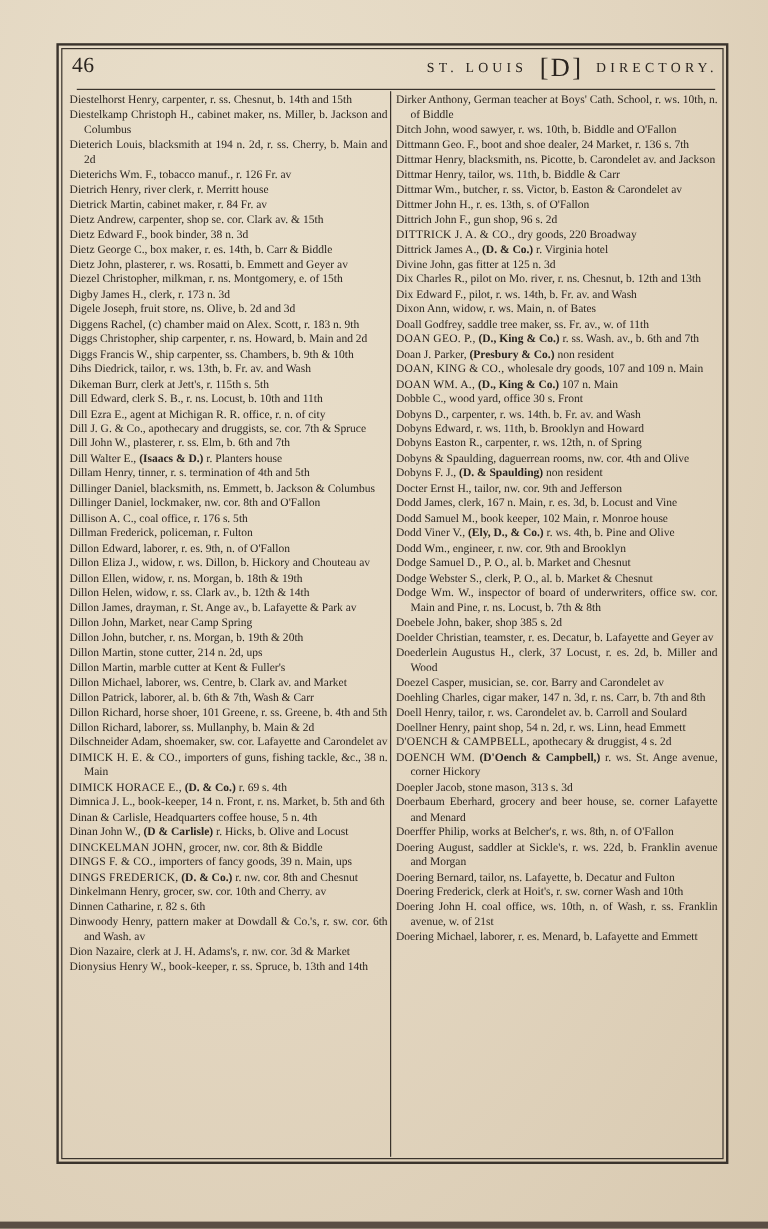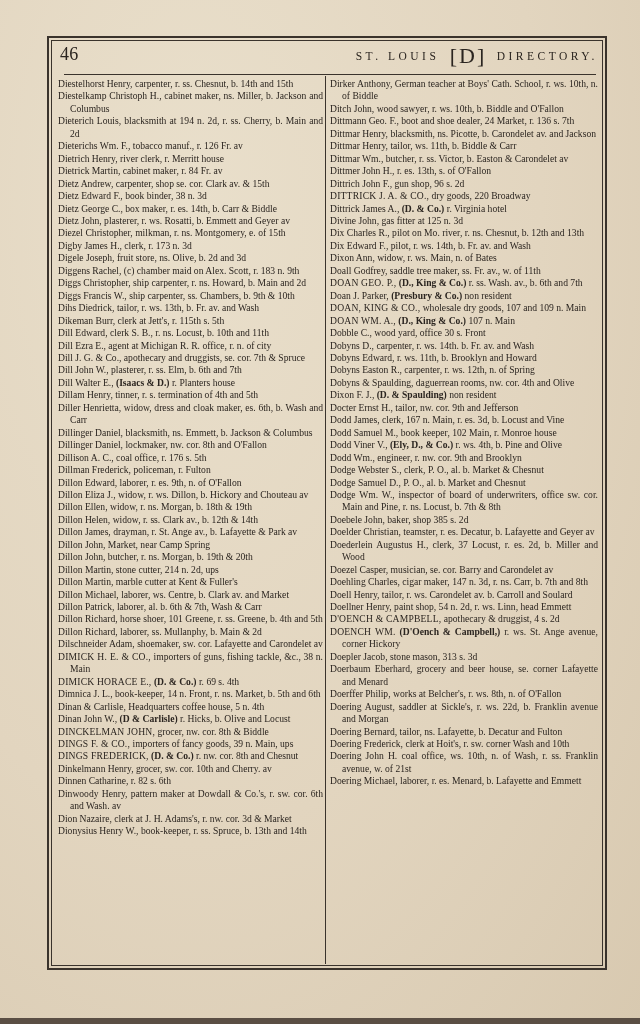--- a/index.html
+++ b/index.html
@@ -149,21 +149,20 @@
     <p class="entry"><span class="name">Diggs Christopher,</span><span class="detail"> ship carpenter, r. ns. Howard, b. Main and 2d</span></p>
     <p class="entry"><span class="name">Diggs Francis W.,</span><span class="detail"> ship carpenter, ss. Chambers, b. 9th &amp; 10th</span></p>
     <p class="entry"><span class="name">Dihs Diedrick,</span><span class="detail"> tailor, r. ws. 13th, b. Fr. av. and Wash</span></p>
     <p class="entry"><span class="name">Dikeman Burr,</span><span class="detail"> clerk at Jett's, r. 115th s. 5th</span></p>
     <p class="entry"><span class="name">Dill Edward,</span><span class="detail"> clerk S. B., r. ns. Locust, b. 10th and 11th</span></p>
     <p class="entry"><span class="name">Dill Ezra E.,</span><span class="detail"> agent at Michigan R. R. office, r. n. of city</span></p>
     <p class="entry"><span class="name">Dill J. G. &amp; Co.,</span><span class="detail"> apothecary and druggists, se. cor. 7th &amp; Spruce</span></p>
     <p class="entry"><span class="name">Dill John W.,</span><span class="detail"> plasterer, r. ss. Elm, b. 6th and 7th</span></p>
     <p class="entry"><span class="name">Dill Walter E.,</span><span class="firm"> (Isaacs &amp; D.)</span><span class="detail"> r. Planters house</span></p>
     <p class="entry"><span class="name">Dillam Henry,</span><span class="detail"> tinner, r. s. termination of 4th and 5th</span></p>
-    <p class="entry"><span class="name">Diller Henrietta,</span><span class="detail"> widow, dress and cloak maker, es. 6th, b. Wash and Carr</span></p>
     <p class="entry"><span class="name">Dillinger Daniel,</span><span class="detail"> blacksmith, ns. Emmett, b. Jackson &amp; Columbus</span></p>
     <p class="entry"><span class="name">Dillinger Daniel,</span><span class="detail"> lockmaker, nw. cor. 8th and O'Fallon</span></p>
     <p class="entry"><span class="name">Dillison A. C.,</span><span class="detail"> coal office, r. 176 s. 5th</span></p>
     <p class="entry"><span class="name">Dillman Frederick,</span><span class="detail"> policeman, r. Fulton</span></p>
     <p class="entry"><span class="name">Dillon Edward,</span><span class="detail"> laborer, r. es. 9th, n. of O'Fallon</span></p>
     <p class="entry"><span class="name">Dillon Eliza J.,</span><span class="detail"> widow, r. ws. Dillon, b. Hickory and Chouteau av</span></p>
     <p class="entry"><span class="name">Dillon Ellen,</span><span class="detail"> widow, r. ns. Morgan, b. 18th &amp; 19th</span></p>
     <p class="entry"><span class="name">Dillon Helen,</span><span class="detail"> widow, r. ss. Clark av., b. 12th &amp; 14th</span></p>
     <p class="entry"><span class="name">Dillon James,</span><span class="detail"> drayman, r. St. Ange av., b. Lafayette &amp; Park av</span></p>
     <p class="entry"><span class="name">Dillon John,</span><span class="detail"> Market, near Camp Spring</span></p>
@@ -207,28 +206,28 @@
     <p class="entry"><span class="name">Doall Godfrey,</span><span class="detail"> saddle tree maker, ss. Fr. av., w. of 11th</span></p>
     <p class="entry"><span class="caps">DOAN GEO. P.,</span><span class="firm"> (D., King &amp; Co.)</span><span class="detail"> r. ss. Wash. av., b. 6th and 7th</span></p>
     <p class="entry"><span class="name">Doan J. Parker,</span><span class="firm"> (Presbury &amp; Co.)</span><span class="detail"> non resident</span></p>
     <p class="entry"><span class="caps">DOAN, KING &amp; CO.,</span><span class="detail"> wholesale dry goods, 107 and 109 n. Main</span></p>
     <p class="entry"><span class="caps">DOAN WM. A.,</span><span class="firm"> (D., King &amp; Co.)</span><span class="detail"> 107 n. Main</span></p>
     <p class="entry"><span class="name">Dobble C.,</span><span class="detail"> wood yard, office 30 s. Front</span></p>
     <p class="entry"><span class="name">Dobyns D.,</span><span class="detail"> carpenter, r. ws. 14th. b. Fr. av. and Wash</span></p>
     <p class="entry"><span class="name">Dobyns Edward,</span><span class="detail"> r. ws. 11th, b. Brooklyn and Howard</span></p>
     <p class="entry"><span class="name">Dobyns Easton R.,</span><span class="detail"> carpenter, r. ws. 12th, n. of Spring</span></p>
     <p class="entry"><span class="name">Dobyns &amp; Spaulding,</span><span class="detail"> daguerrean rooms, nw. cor. 4th and Olive</span></p>
-    <p class="entry"><span class="name">Dixon F. J.,</span><span class="firm"> (D. &amp; Spaulding)</span><span class="detail"> non resident</span></p>
+    <p class="entry"><span class="name">Dobyns F. J.,</span><span class="firm"> (D. &amp; Spaulding)</span><span class="detail"> non resident</span></p>
     <p class="entry"><span class="name">Docter Ernst H.,</span><span class="detail"> tailor, nw. cor. 9th and Jefferson</span></p>
     <p class="entry"><span class="name">Dodd James,</span><span class="detail"> clerk, 167 n. Main, r. es. 3d, b. Locust and Vine</span></p>
     <p class="entry"><span class="name">Dodd Samuel M.,</span><span class="detail"> book keeper, 102 Main, r. Monroe house</span></p>
     <p class="entry"><span class="name">Dodd Viner V.,</span><span class="firm"> (Ely, D., &amp; Co.)</span><span class="detail"> r. ws. 4th, b. Pine and Olive</span></p>
     <p class="entry"><span class="name">Dodd Wm.,</span><span class="detail"> engineer, r. nw. cor. 9th and Brooklyn</span></p>
+    <p class="entry"><span class="name">Dodge Samuel D.,</span><span class="detail"> P. O., al. b. Market and Chesnut</span></p>
     <p class="entry"><span class="name">Dodge Webster S.,</span><span class="detail"> clerk, P. O., al. b. Market &amp; Chesnut</span></p>
-    <p class="entry"><span class="name">Dodge Samuel D.,</span><span class="detail"> P. O., al. b. Market and Chesnut</span></p>
     <p class="entry"><span class="name">Dodge Wm. W.,</span><span class="detail"> inspector of board of underwriters, office sw. cor. Main and Pine, r. ns. Locust, b. 7th &amp; 8th</span></p>
     <p class="entry"><span class="name">Doebele John,</span><span class="detail"> baker, shop 385 s. 2d</span></p>
     <p class="entry"><span class="name">Doelder Christian,</span><span class="detail"> teamster, r. es. Decatur, b. Lafayette and Geyer av</span></p>
     <p class="entry"><span class="name">Doederlein Augustus H.,</span><span class="detail"> clerk, 37 Locust, r. es. 2d, b. Miller and Wood</span></p>
     <p class="entry"><span class="name">Doezel Casper,</span><span class="detail"> musician, se. cor. Barry and Carondelet av</span></p>
     <p class="entry"><span class="name">Doehling Charles,</span><span class="detail"> cigar maker, 147 n. 3d, r. ns. Carr, b. 7th and 8th</span></p>
     <p class="entry"><span class="name">Doell Henry,</span><span class="detail"> tailor, r. ws. Carondelet av. b. Carroll and Soulard</span></p>
     <p class="entry"><span class="name">Doellner Henry,</span><span class="detail"> paint shop, 54 n. 2d, r. ws. Linn, head Emmett</span></p>
     <p class="entry"><span class="caps">D'OENCH &amp; CAMPBELL,</span><span class="detail"> apothecary &amp; druggist, 4 s. 2d</span></p>
     <p class="entry"><span class="caps">DOENCH WM.</span><span class="firm"> (D'Oench &amp; Campbell,)</span><span class="detail"> r. ws. St. Ange avenue, corner Hickory</span></p>

